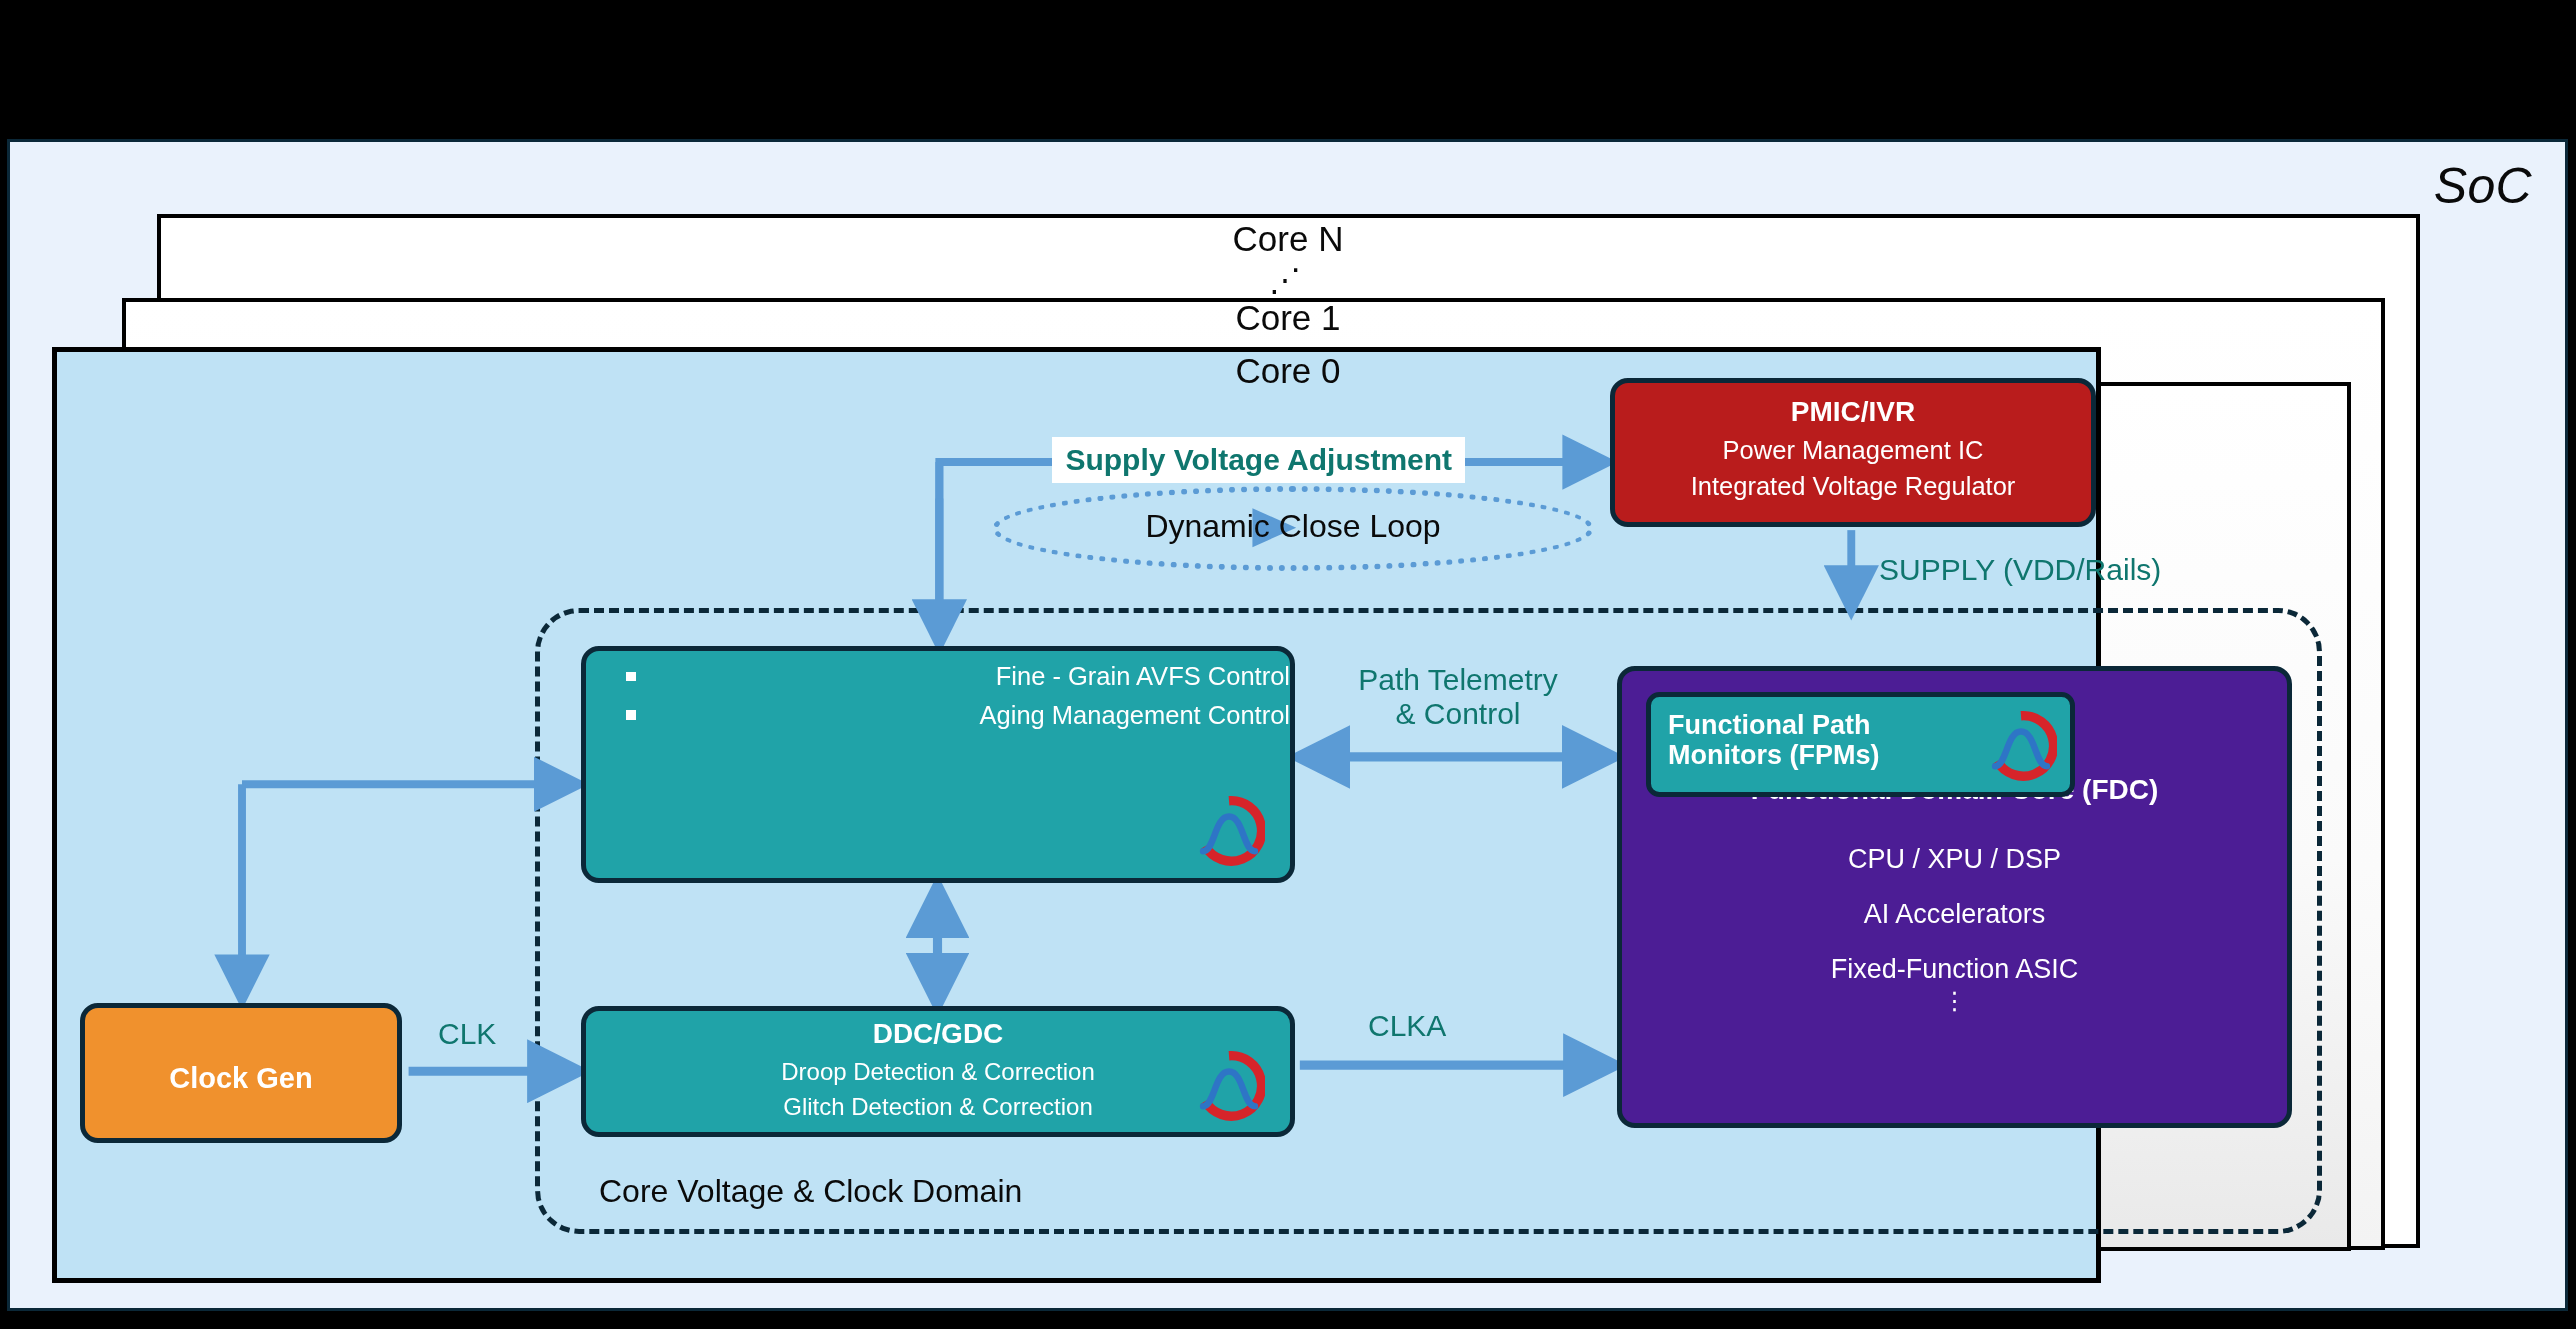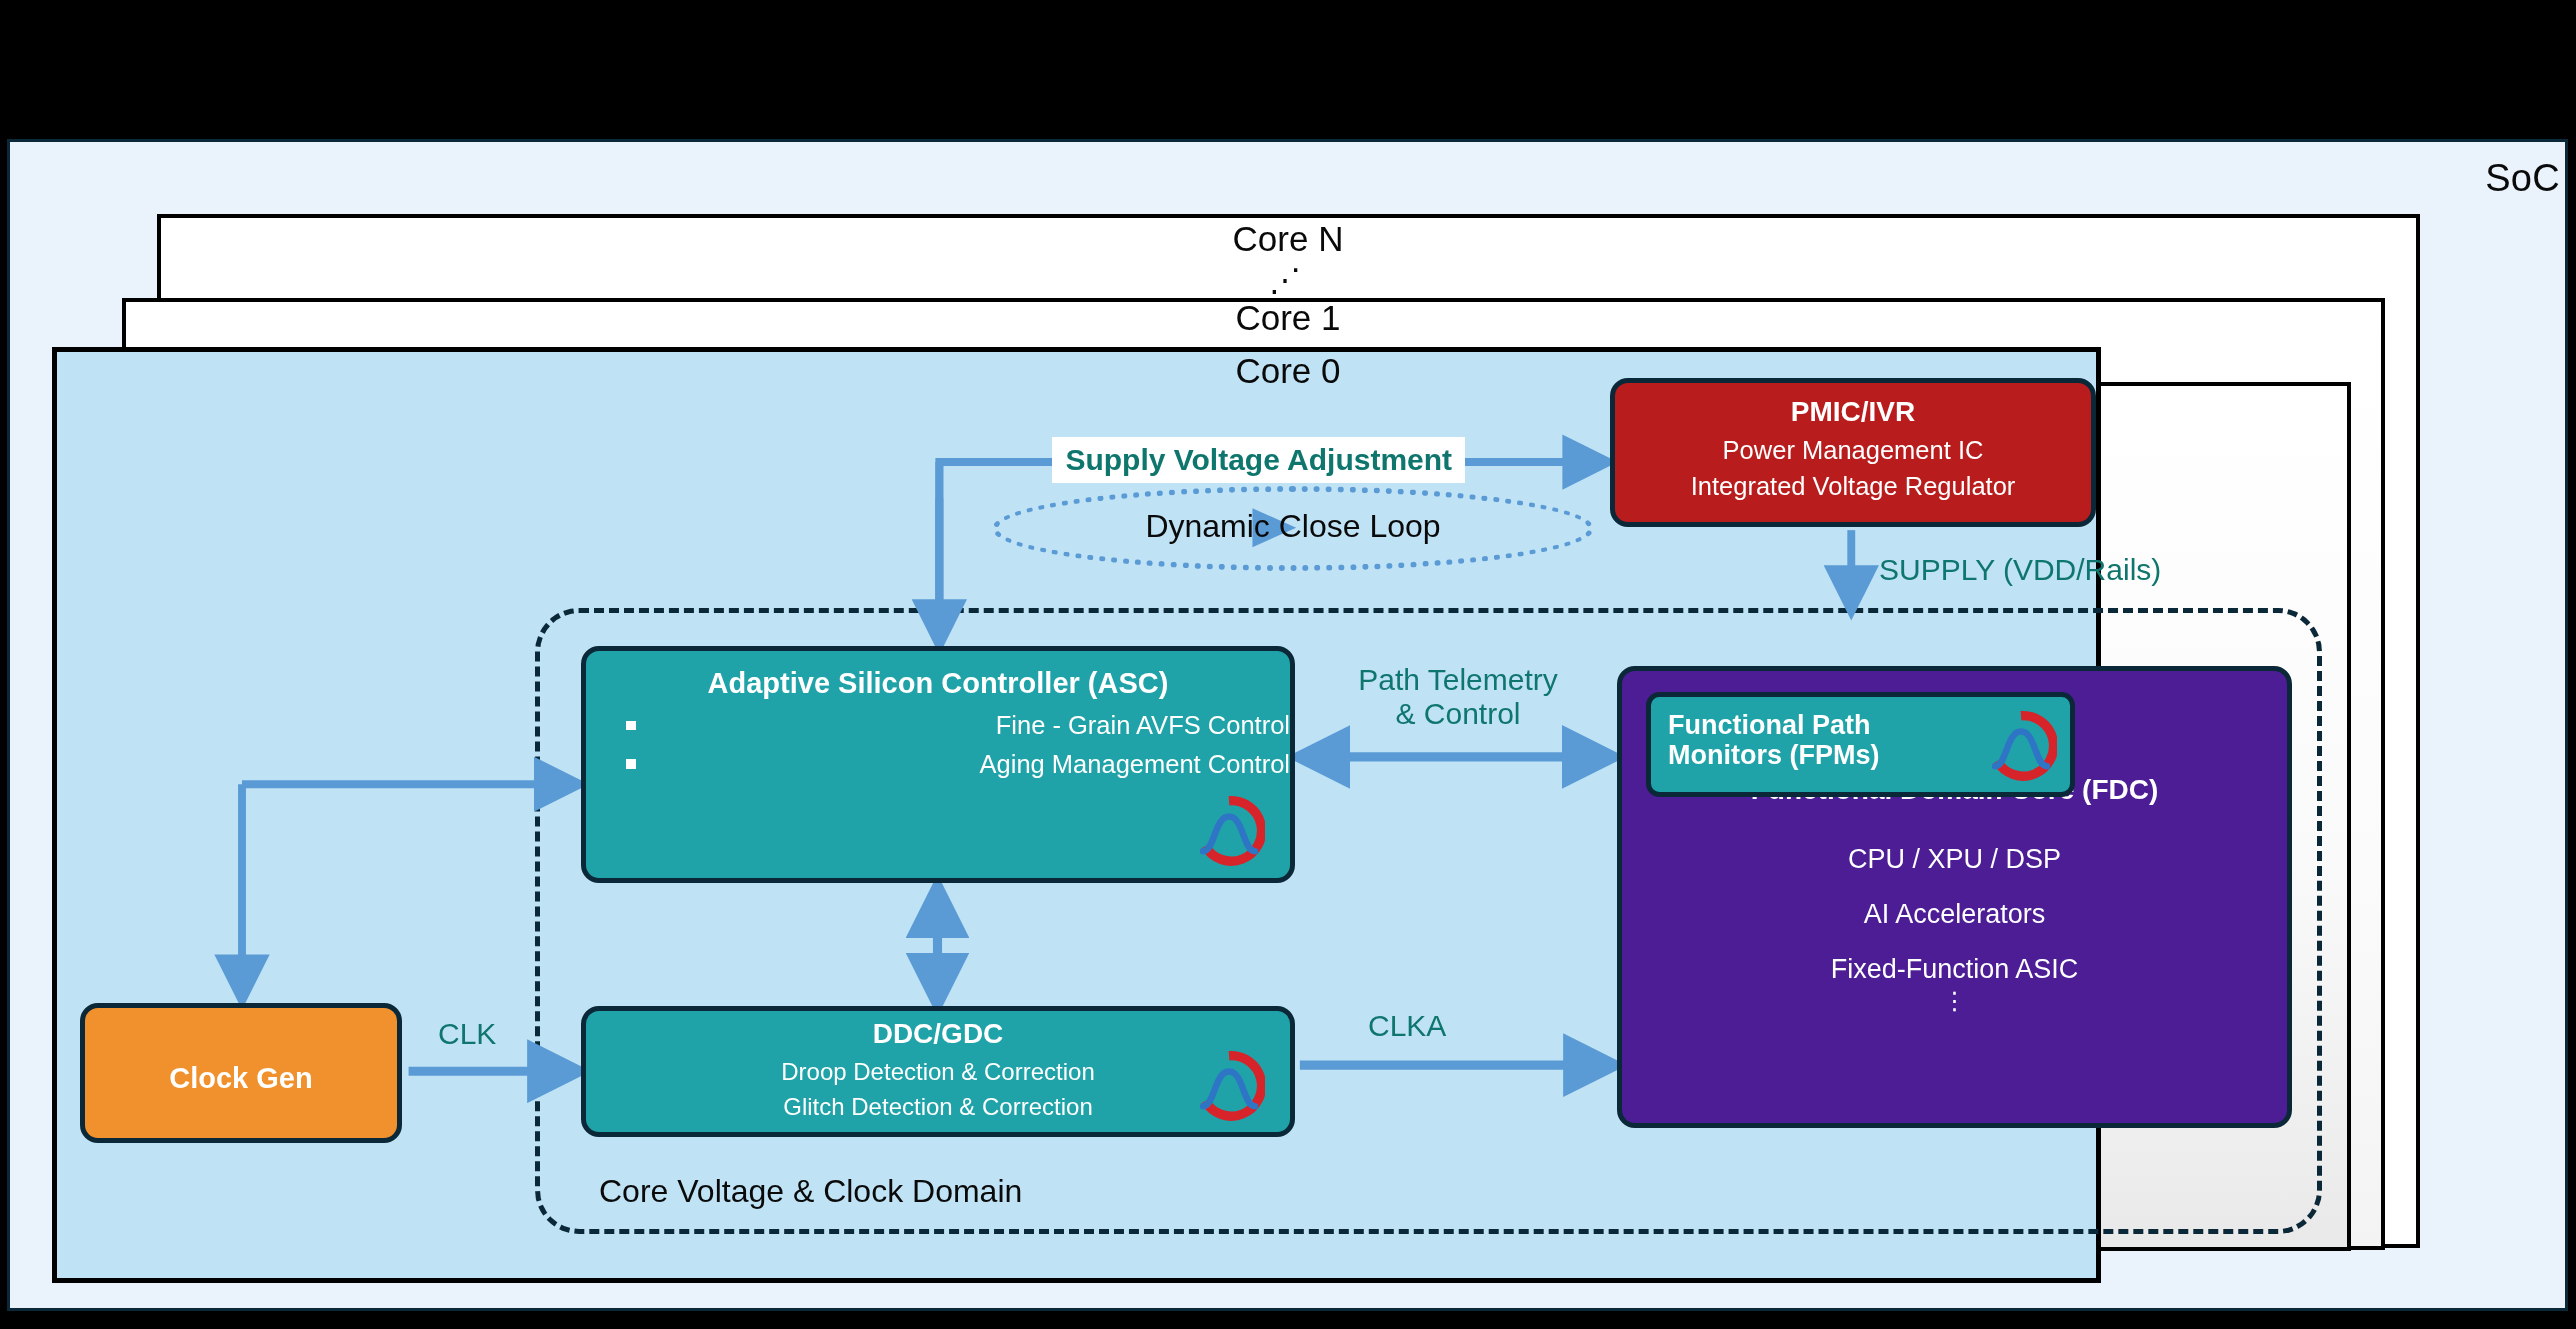--- a/index.html
+++ b/index.html
@@ -2,22 +2,22 @@
 <html style="font-size:9.7px"><head>
 <meta charset="utf-8">
 <style>
   html,body{margin:0;padding:0;background:#000;}
   body{width:2576px;height:1329px;font-family:"Liberation Sans",sans-serif;overflow:hidden;}
   #stage{position:relative;width:2576px;height:1329px;background:#000000;}
 
   
   .soc-frame{position:absolute;left:7.3px;top:139px;width:2561px;height:1172px;
              background:#EAF2FC;border:3.6px solid #0B2838;box-sizing:border-box;}
-  .soc-label{position:absolute;right:16px;top:157px;font-size:38px;color:#0a0a0a;
-             letter-spacing:0.3px;}
+  .soc-label{position:absolute;right:44px;top:157px;font-size:50px;color:#0a0a0a;
+             letter-spacing:0.3px;font-style:italic;}
 
   
   .card{position:absolute;border:4.3px solid #000;box-sizing:border-box;}
   .card-n{left:157px;top:214px;width:2263px;height:1034px;background:#ffffff;}
   .card-1{left:122px;top:298px;width:2263px;height:952px;
           background:linear-gradient(180deg,#ffffff 0%,#fbfbfb 60%,#f3f3f3 100%);}
   .card-2{left:88px;top:382px;width:2263px;height:869px;
           background:linear-gradient(180deg,#ffffff 0%,#fafafa 55%,#e9e9e9 100%);}
   .card-0{left:52px;top:347px;width:2049px;height:936px;background:#BFE2F5;
           border:5.5px solid #000;}
@@ -156,21 +156,20 @@
   <div class="lbl" style="left:438px;top:1017px;">CLK</div>
   <div class="lbl" style="left:1368px;top:1009px;">CLKA</div>
 
   <div class="blk pmic pmicblue">
     <div class="hd">PMIC/IVR</div>
     <div class="ln">Power  Management IC</div>
     <div class="ln">Integrated Voltage Regulator</div>
   </div>
 
   <div class="blk asc teal">
-    <div class="hd">Adaptive Silicon Controller (ASC)</div>
     <ul>
       <li>Fine - Grain AVFS  Control</li>
       <li>Aging Management Control</li>
     </ul>
     <svg class="logo logo-asc" viewBox="0 0 100 100">
       <path d="M50 8 A42 42 0 1 1 17 71" fill="none" stroke="#D6242A" stroke-width="13" stroke-linecap="butt"></path>
       <path d="M14 78 C30 78 30 30 50 30 C70 30 70 78 86 78" fill="none" stroke="#2E75C6" stroke-width="9" stroke-linecap="round"></path>
     </svg>
   </div>
 

